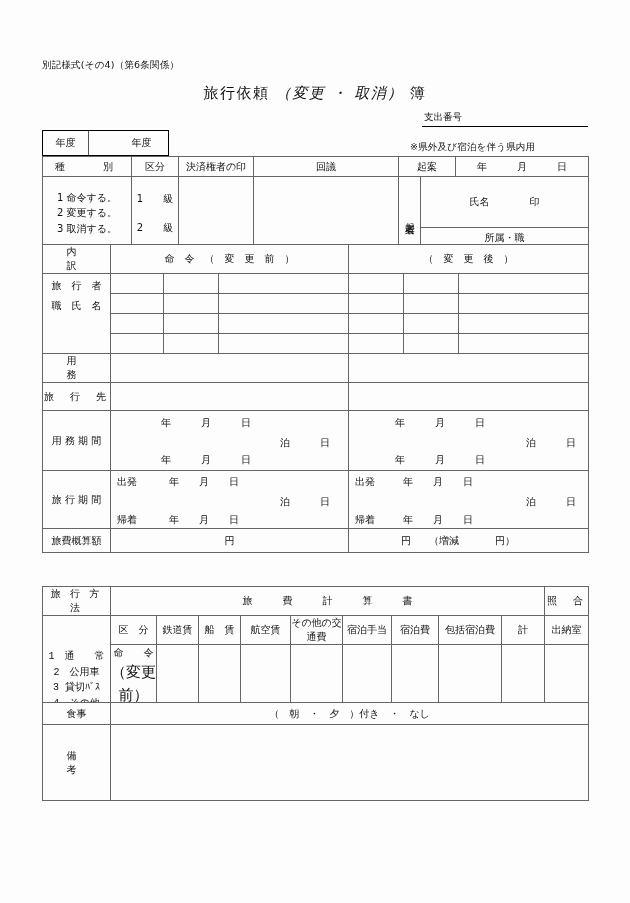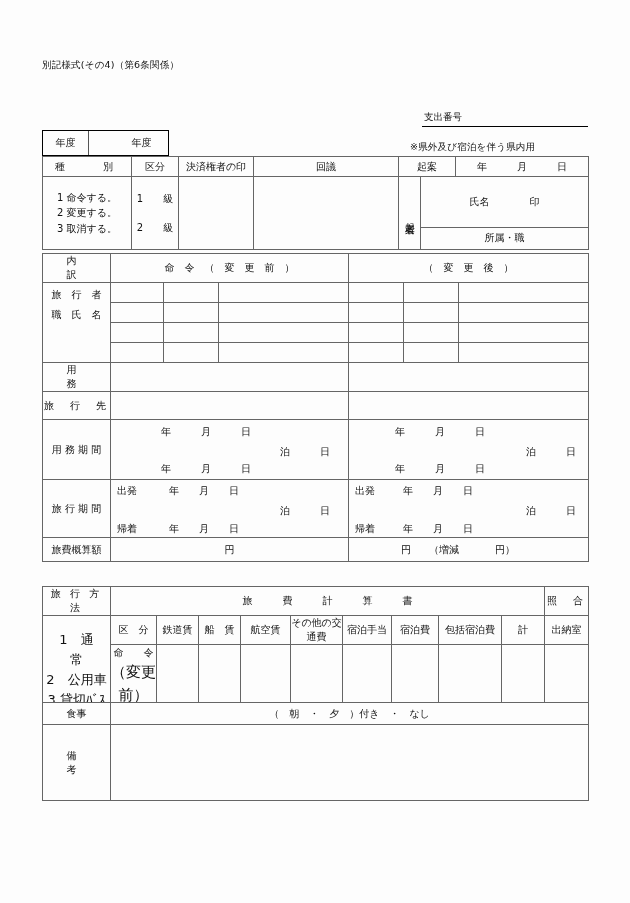--- a/index.html
+++ b/index.html
@@ -51,20 +51,25 @@
   .inner-grid td:first-child{border-left:none;}
   .inner-grid td:last-child{border-right:none;}
 </style>
 </head>
 <body>
 
 <div class="page">
 
   <div class="formcode">別記様式(その4)（第6条関係）</div>
 
+  <div class="doctitle">
+    <span>旅行依頼</span>
+    <span class="ital">（変更 ・ 取消）</span>
+    <span>簿</span>
+  </div>
 
   <div class="paynum">支出番号</div>
   <div class="paynum-rule"></div>
 
   <div class="notefor">※県外及び宿泊を伴う県内用</div>
 
   <div class="nendo">
     <div class="c1">年度</div>
     <div class="c2">年度</div>
   </div>
@@ -112,21 +117,21 @@
           <tr style="height:22px;">
             <td>所属・職</td>
           </tr>
         </tbody>
             </table>
       </td>
     </tr>
   </tbody>
     </table>
 
-  <table class="tbl outer" style="left:42px;top:253px;width:546px;">
+  <table class="tbl outer" style="left:42px;top:244px;width:546px;">
     <colgroup>
       <col style="width:68px">
         <col style="width:53px">
         <col style="width:55px">
         <col style="width:130px">
       <col style="width:55px">
         <col style="width:55px">
         <col style="width:130px">
     </colgroup>
 
@@ -248,21 +253,21 @@
     </colgroup>
 
     <tbody>
         <tr style="height:21px;">
       <td class="sp">旅 行 方 法</td>
       <td colspan="9">旅　　　費　　　計　　　算　　　書</td>
       <td class="sp">照　合</td>
     </tr>
 
     <tr style="height:19px;">
-      <td rowspan="3" class="lft multi" style="font-size:13px;vertical-align:middle;">
+      <td rowspan="3" class="lft multi" style="font-size:10px;vertical-align:middle;font-family:Liberation Mono, monospace;">
         <div>1　通　　常</div>
         <div>2　公用車</div>
         <div>3 貸切ﾊﾞｽ</div>
         <div>4　その他</div>
       </td>
       <td>区　分</td>
       <td>鉄道賃</td>
       <td>船　賃</td>
       <td>航空賃</td>
       <td class="tiny">その他の交通費</td>

